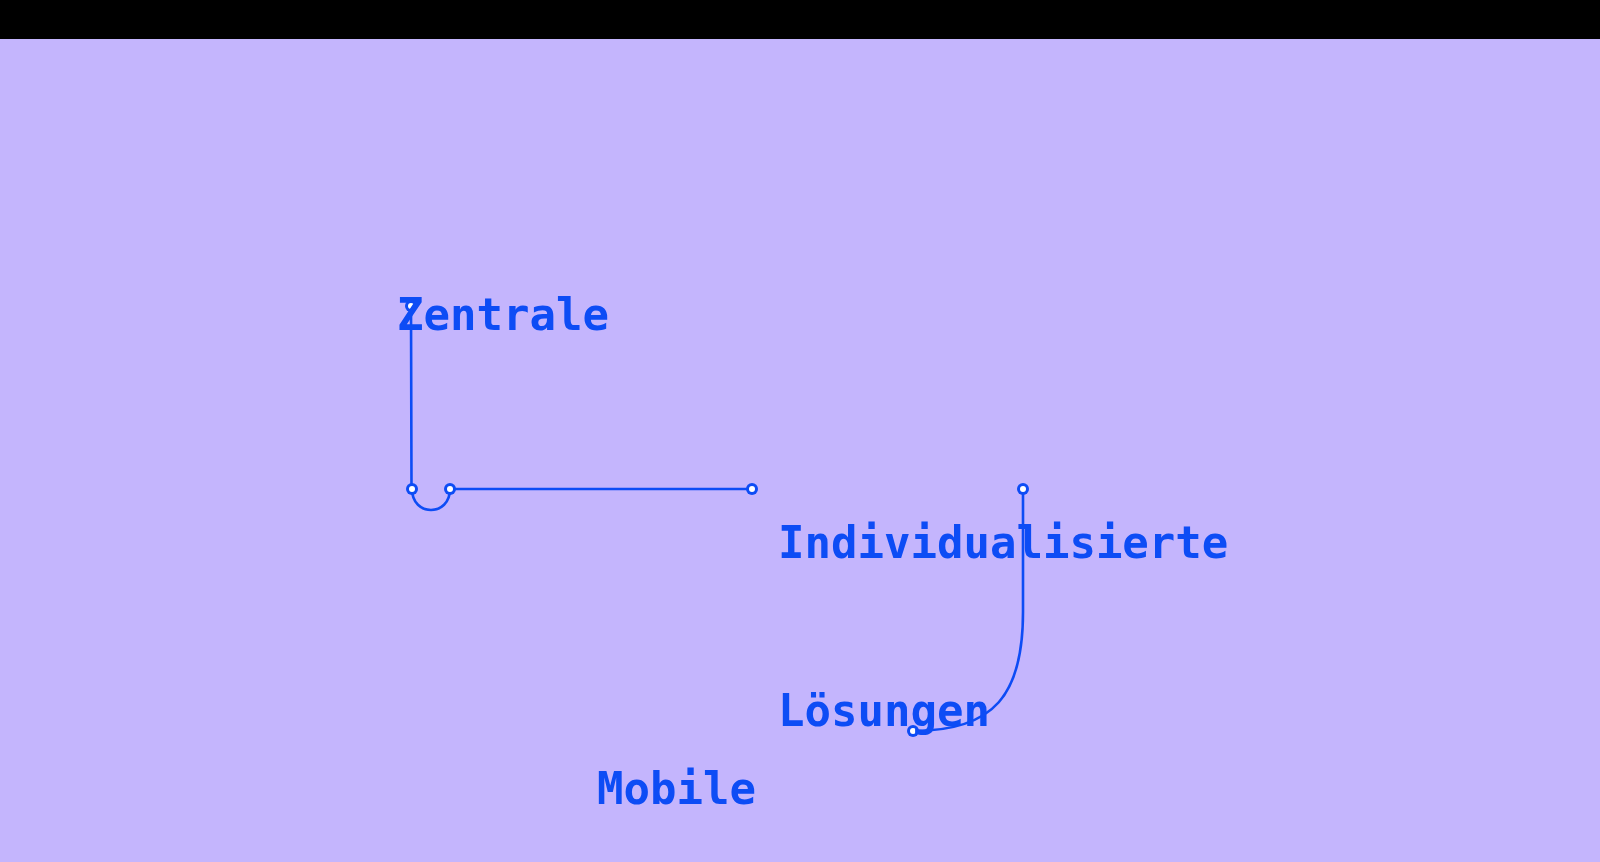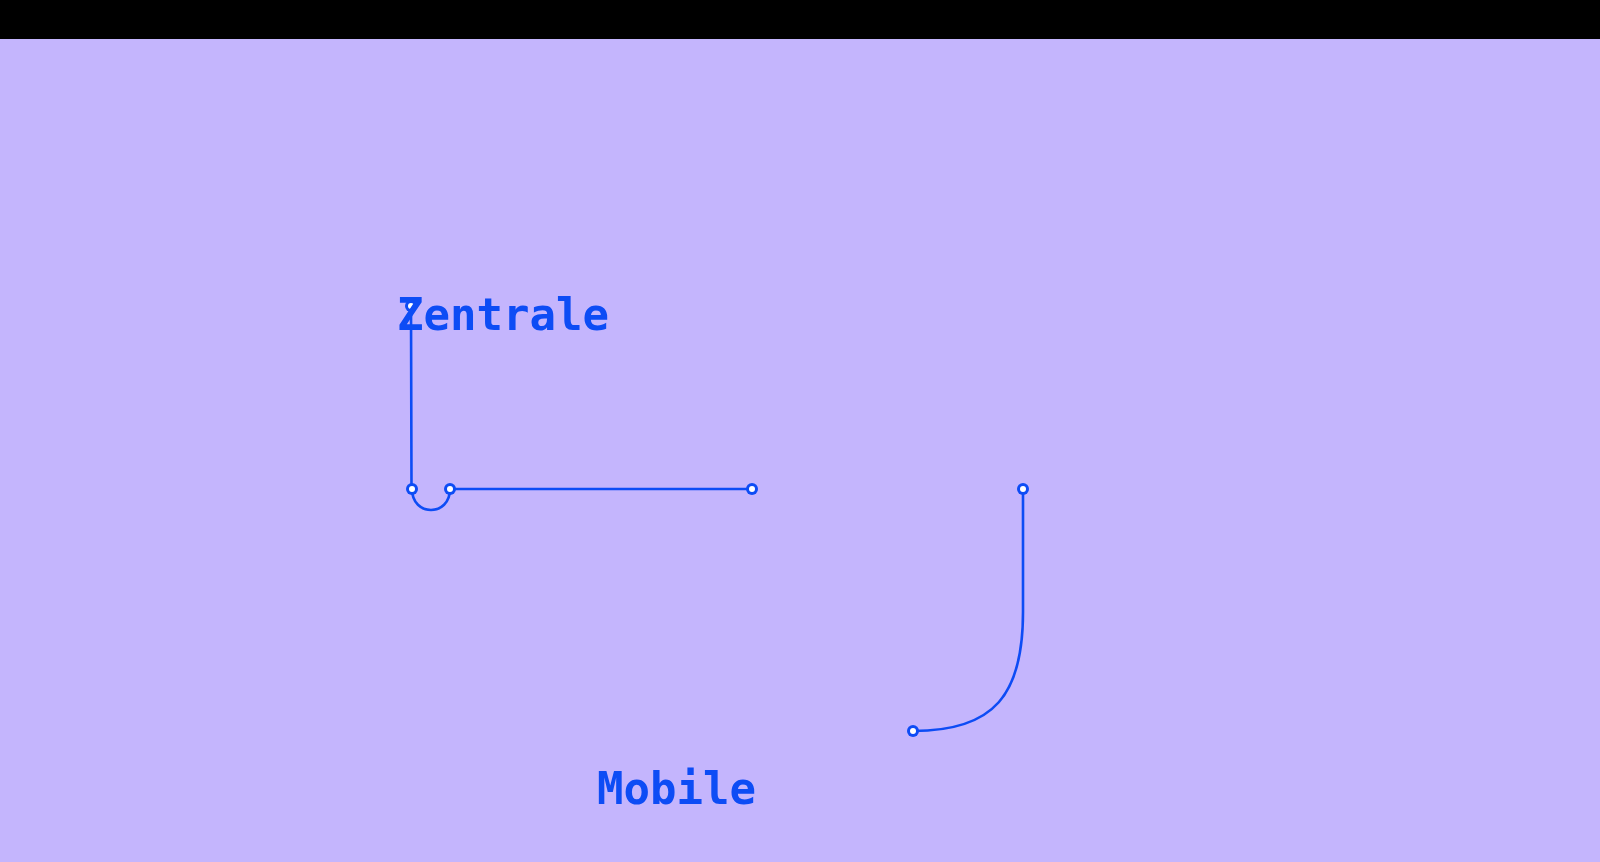--- a/index.html
+++ b/index.html
@@ -79,20 +79,22 @@
       <circle r="6" fill="#0d4cf5" stroke="none" cx="913" cy="692"></circle>
       <circle r="3" fill="#ffffff" stroke="none" cx="913" cy="692"></circle>
     </g>
   </svg>
 
   <div class="label" id="label-zentrale-steuerung" style="left: 397px; top: 136px; color: rgb(13, 76, 245);">
     <span class="label-line">Zentrale</span>
   </div>
 
   <div class="label" id="label-individualisierte-loesungen" style="left: 778px; top: 364px; color: rgb(13, 76, 245);">
+    <span class="label-line">Individualisierte</span>
+    <span class="label-line">Lösungen</span>
   </div>
 
   <div class="label" id="label-mobile-sicherheit" style="left: 597px; top: 610px; color: rgb(13, 76, 245);">
     <span class="label-line">Mobile</span>
     
   </div>
 
 </div>
 
 </body></html>

